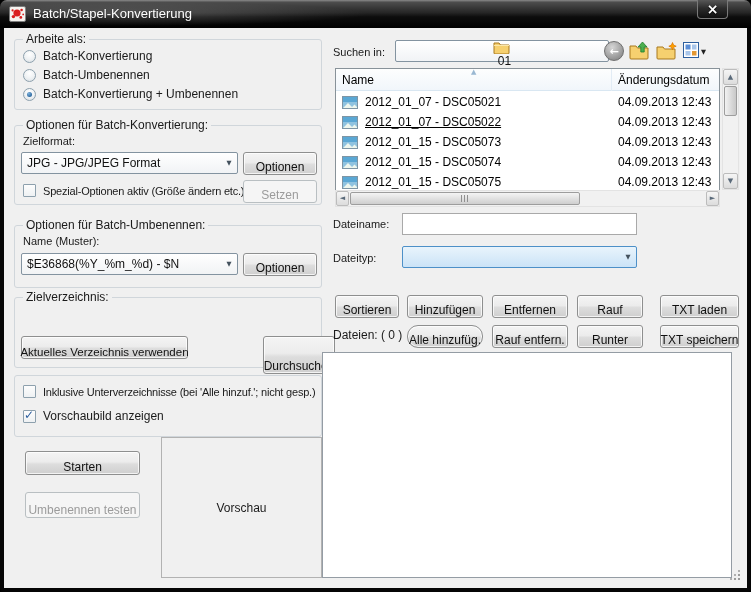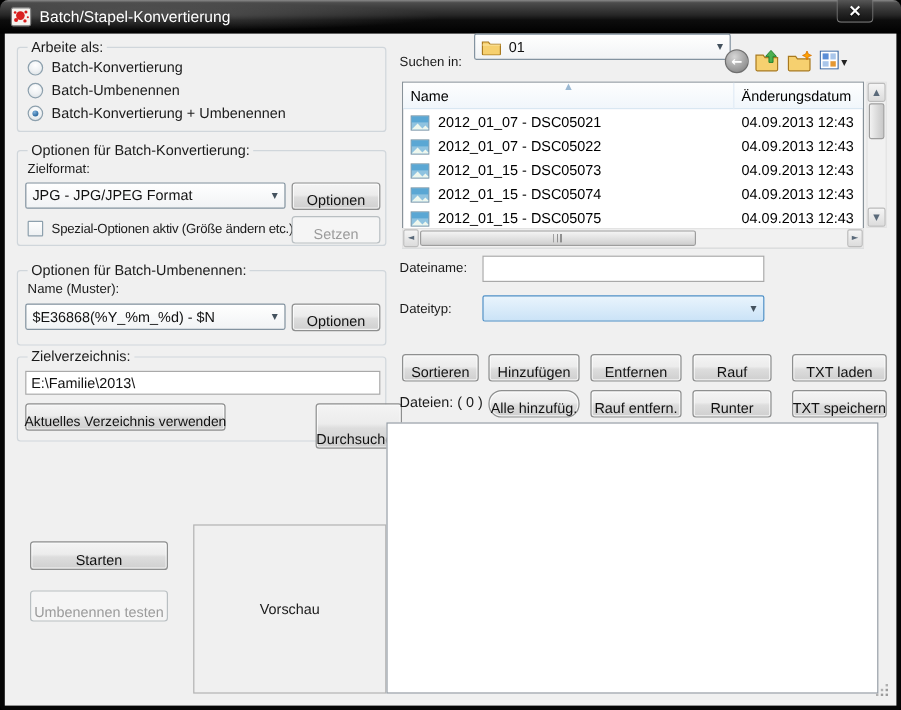--- a/index.html
+++ b/index.html
@@ -169,43 +169,54 @@
       <span>$E36868(%Y_%m_%d) - $N</span>
       <span class="arrow glyph">▼</span>
     </div>
     <div class="btn" style="left:228px; top:27px; width:74px; height:23px;">
       <span>Optionen</span>
     </div>
   </div>
 
   <div class="gb" style="left:14px; top:297px; width:308px; height:71px;">
     <span class="gb-title">Zielverzeichnis:</span>
-    <input class="tinput" style="left: 6px; top: 11px; width: 296px; height: 20px;" value="E:\Familie\2013\">
     <div class="btn" style="left:6px; top:38px; width:167px; height:23px; font-size:11.5px;">
       <span>Aktuelles Verzeichnis verwenden</span>
     </div>
     <div class="btn" style="left:248px; top:38px; width:72px; height:38px;">
       <span>Durchsuchen</span>
     </div>
   </div>
 
+  <div class="gb" style="left:14px; top:375px; width:308px; height:62px;">
+    <div class="opt-row" style="left:8px; top:9px;">
+      <span class="cb"></span>
+      <span class="opt-label tight">Inklusive Unterverzeichnisse (bei 'Alle hinzuf.'; nicht gesp.)</span>
+    </div>
+    <div class="opt-row" style="left:8px; top:33px;">
+      <span class="cb">
+          <span class="glyph">✓</span>
+        </span>
+      <span class="opt-label">Vorschaubild anzeigen</span>
+    </div>
+  </div>
 
   <div class="btn" style="left:25px; top:451px; width:115px; height:24px;">
     <span>Starten</span>
   </div>
   <div class="btn disabled" style="left:25px; top:492px; width:115px; height:26px;">
     <span>Umbenennen testen</span>
   </div>
 
   <div class="preview">
     <span>Vorschau</span>
   </div>
 
   <span class="lbl" style="left:333px; top:46px;">Suchen in:</span>
-  <div class="combo" style="left:395px; top:28px; width:214px; height:22px;">
+  <div class="combo" style="left:395px; top:40px; width:214px; height:22px;flex-direction:column;">
     <span style="display:flex; margin-right:6px;">
       <svg width="17" height="13" viewBox="0 0 17 13">
         <path d="M1 2 h5 l1.5 2 H16 v8 a1 1 0 0 1 -1 1 H2 a1 1 0 0 1 -1 -1 z" fill="#f6d06f" stroke="#a8791f" stroke-width="1"></path>
         <path d="M1 4.5 h15" stroke="#fbe7a9" stroke-width="1"></path>
       </svg>
     </span>
     <span>01</span>
     <span class="arrow glyph">▼</span>
   </div>
   <div class="tool-icon icon-back">
@@ -248,21 +259,21 @@
       <span class="ficon">
           <svg width="16" height="13" viewBox="0 0 16 13">
             <rect x="0.5" y="0.5" width="15" height="12" fill="#8fc3e0" stroke="#7d95a5"></rect>
             <rect x="1" y="1" width="14" height="5" fill="#5aa7d4"></rect>
             <path d="M1 12 l5 -5 4 4 2.5 -2.5 2.5 2.5 v1 z" fill="#eef7ee"></path>
           </svg>
         </span>
       <span class="fname">2012_01_07 - DSC05021</span>
       <span class="fdate">04.09.2013 12:43</span>
     </div>
-    <div class="fl-row" style="top:43px;">
+    <div class="fl-row" style="top:43px;text-decoration:underline;">
       <span class="ficon">
           <svg width="16" height="13" viewBox="0 0 16 13">
             <rect x="0.5" y="0.5" width="15" height="12" fill="#8fc3e0" stroke="#7d95a5"></rect>
             <rect x="1" y="1" width="14" height="5" fill="#5aa7d4"></rect>
             <path d="M1 12 l5 -5 4 4 2.5 -2.5 2.5 2.5 v1 z" fill="#eef7ee"></path>
           </svg>
         </span>
       <span class="fname">2012_01_07 - DSC05022</span>
       <span class="fdate">04.09.2013 12:43</span>
     </div>

